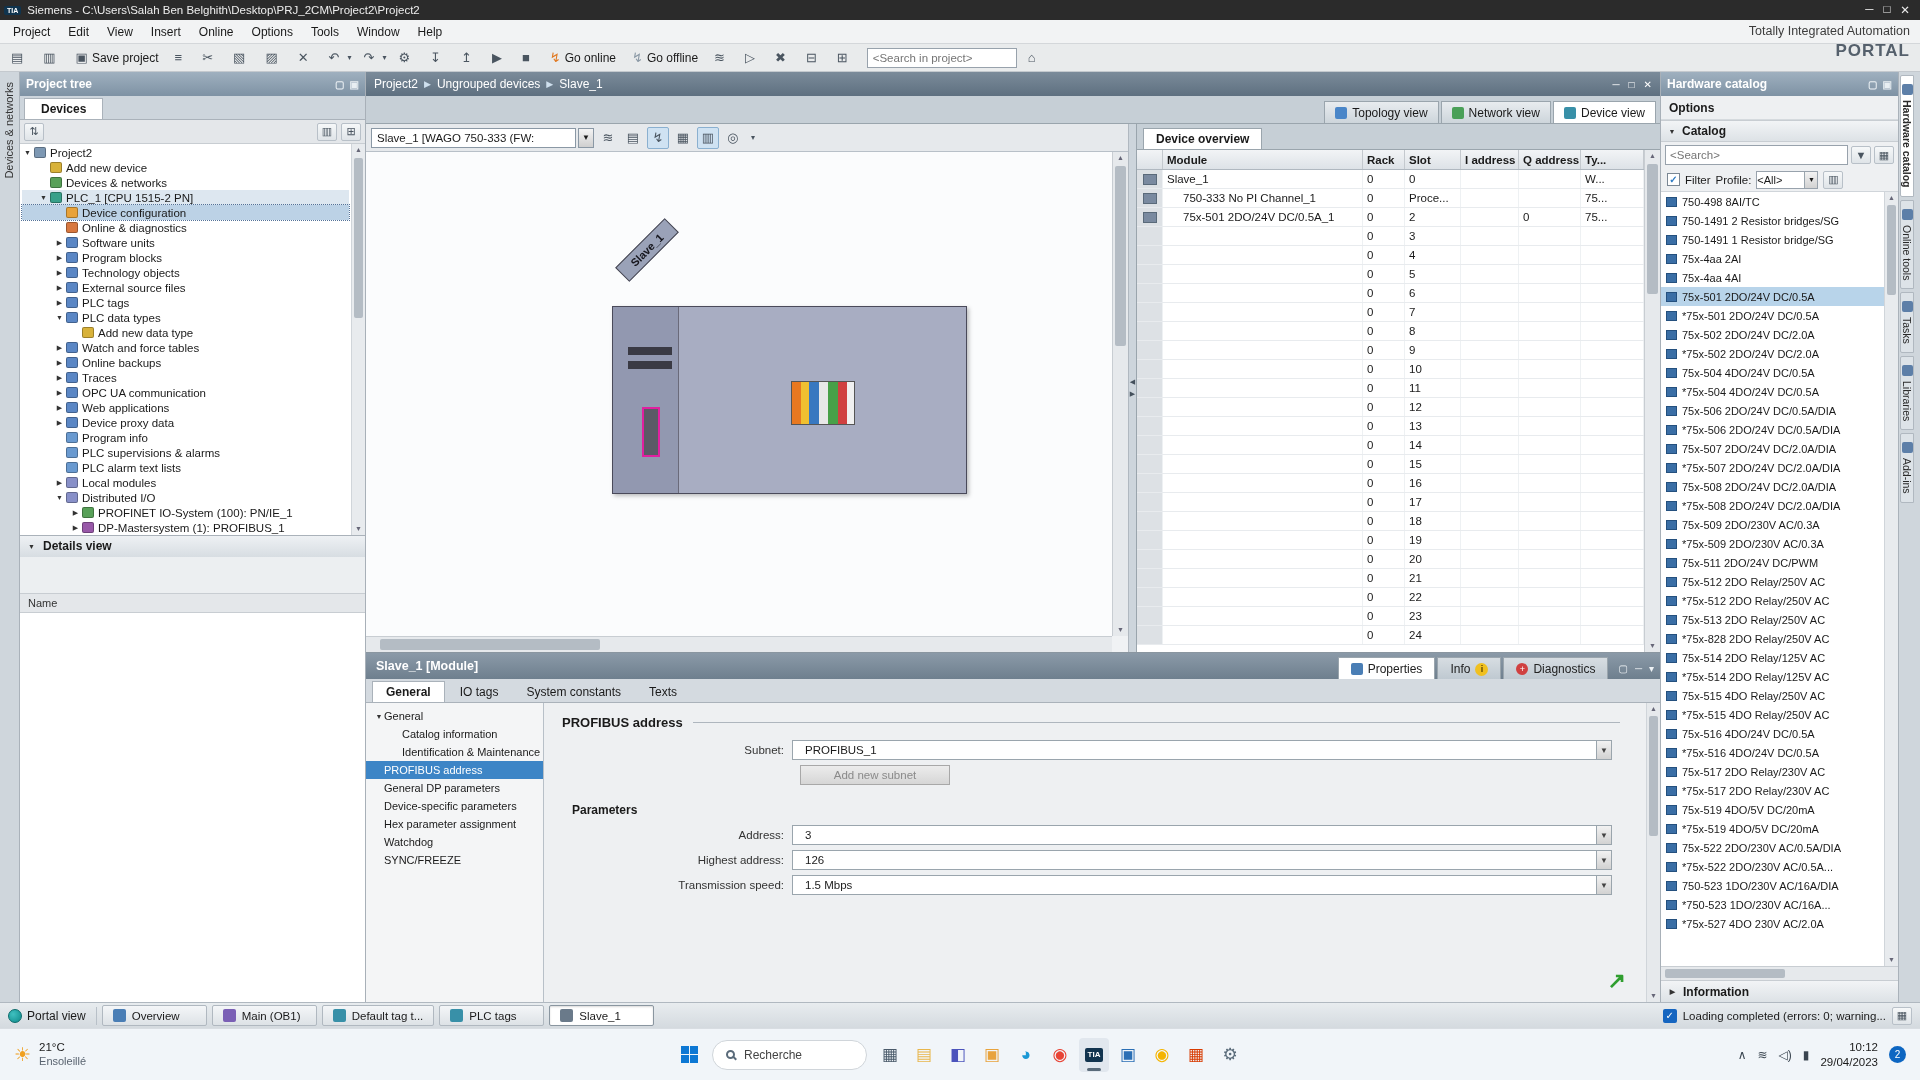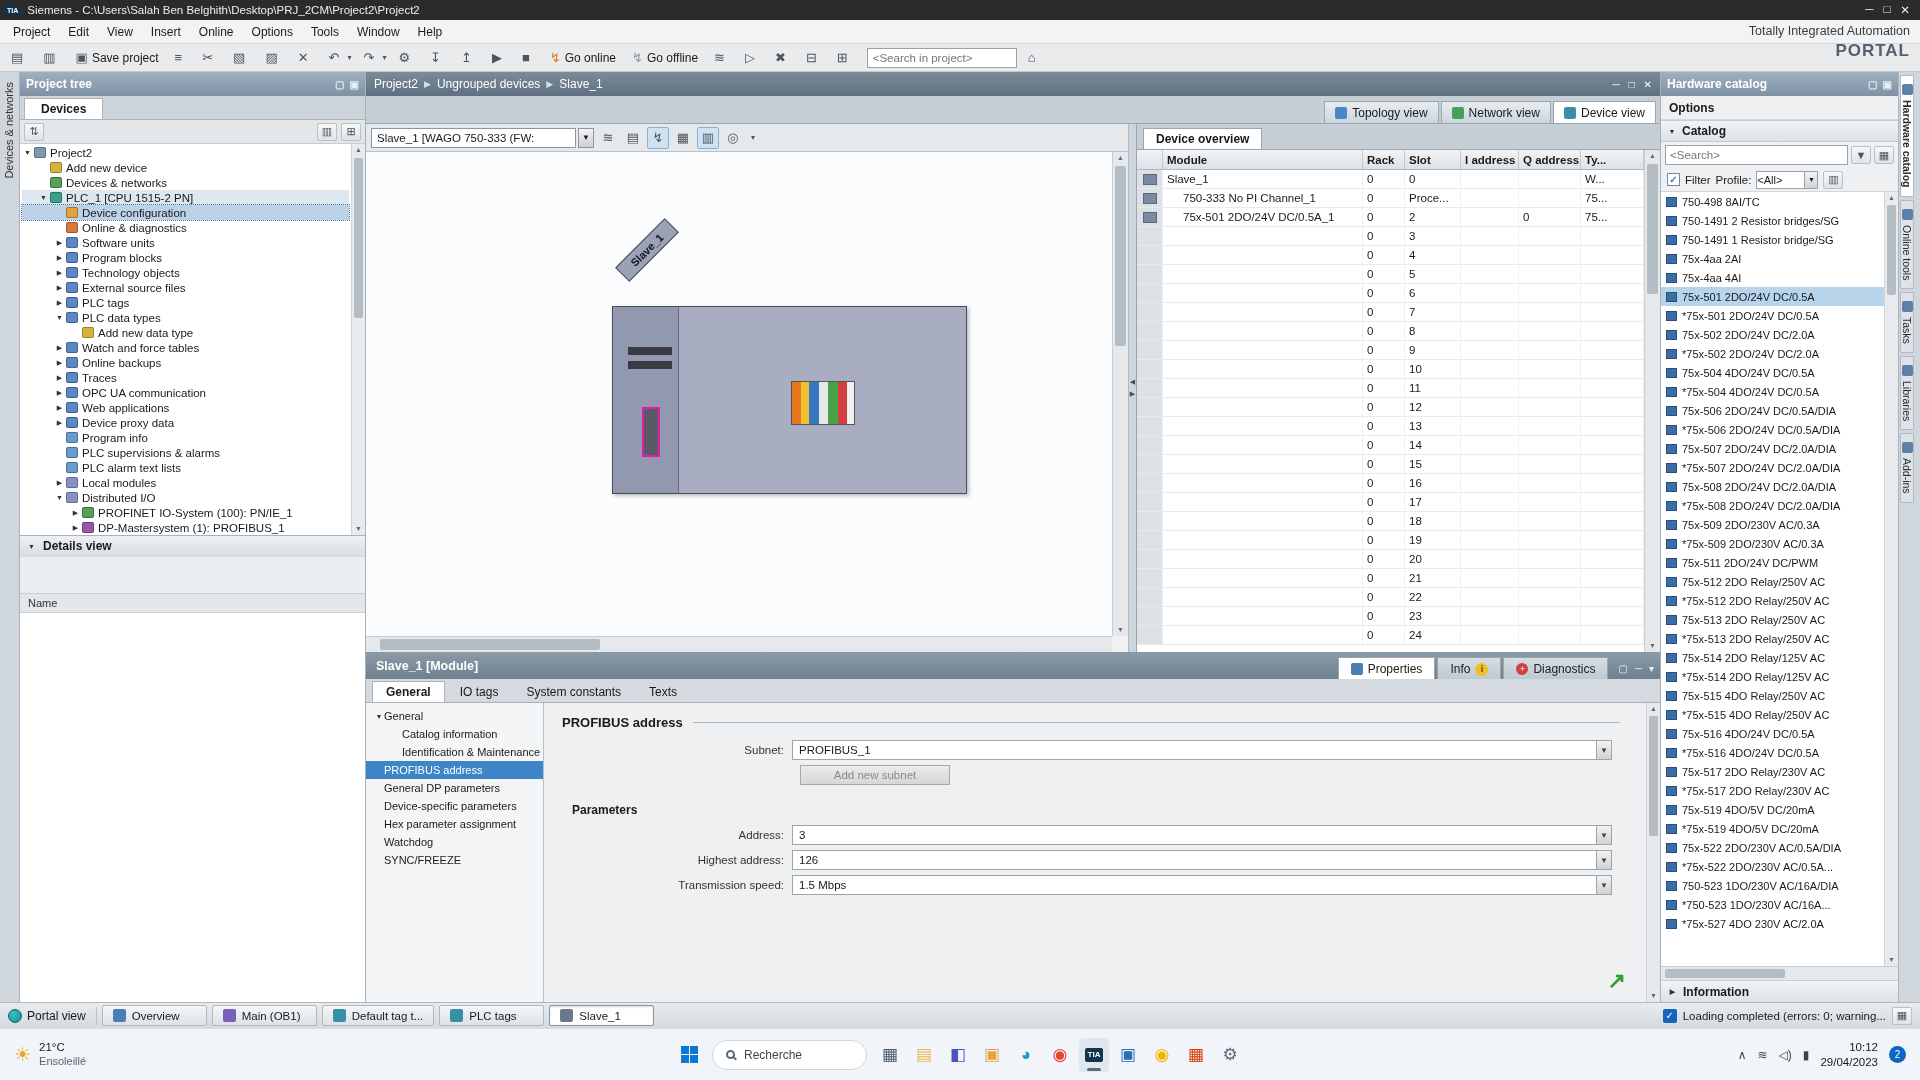--- a/index.html
+++ b/index.html
@@ -127,21 +127,21 @@
   .pnav-item{height:18px;font-size:11px;display:flex;align-items:center;padding-left:8px;white-space:nowrap}
   .pnav-item[data-ind="1"]{padding-left:26px}
   .pnav-item[data-sel="1"]{background:#3d85c6;color:#fff}
   .pnav-item .exp{width:10px}
   .pcontent{flex:1;position:relative;padding:12px 40px 0 18px;overflow:hidden}
   .pheading{display:flex;align-items:center;gap:10px;font-size:13px;font-weight:bold;margin-bottom:10px}
   .pheading::after{content:"";flex:1;border-bottom:1px solid #aeb6be}
   .psection{font-size:12px;font-weight:bold;margin:10px 0 8px 10px}
   .frow{display:flex;align-items:center;margin:5px 0}
   .flabel{width:230px;text-align:right;padding-right:8px;font-size:11.5px;color:#333;flex:none}
-  .fbox{width:820px;height:20px;background:#fff;border:1px solid #9aa5ad;display:flex;align-items:center;padding-left:6px;font-size:11.5px}
+  .fbox{width:820px;height:20px;background:#fff;border:1px solid #9aa5ad;display:flex;align-items:center;padding-left:12px;font-size:11.5px}
   .fbox .arrow{margin-left:auto;width:15px;height:100%;background:linear-gradient(#f2f2f2,#d2d2d2);border-left:1px solid #9aa5ad;display:flex;align-items:center;justify-content:center;font-size:8px;color:#444}
   .subnet-btn{margin-left:238px;margin-top:4px;width:150px;height:20px;background:linear-gradient(#ececec,#d6d6d6);border:1px solid #a8a8a8;color:#8a8a8a;font-size:11.5px;display:flex;align-items:center;justify-content:center}
   .pscroll{position:absolute;top:0;right:0;bottom:0;width:14px;background:#e6e9ec;border-left:1px solid #d0d5da}
   .green-arrow{position:absolute;right:34px;bottom:8px;color:#2f9e2f;font-size:22px;font-weight:bold}
 
   
   #catalog{position:absolute;top:72px;left:1660px;width:238px;bottom:78px;background:#eef0f2;border-left:1px solid #a8b0b8;display:flex;flex-direction:column}
   .options-row{height:24px;display:flex;align-items:center;padding:0 8px;font-weight:bold;border-bottom:1px solid #d5dade;flex:none}
   .cat-section{height:22px;background:linear-gradient(#f2f4f6,#dde2e6);border-top:1px solid #c8cdd2;border-bottom:1px solid #c8cdd2;font-weight:bold;display:flex;align-items:center;gap:5px;padding-left:6px;flex:none}
   .cat-section .exp{width:10px}
@@ -1174,21 +1174,21 @@
           <span>*75x-512 2DO Relay/250V AC</span>
         </div>
 
         <div class="crow" data-name="catalog-item">
           <span class="cicon" data-name="module-icon"></span>
           <span>75x-513 2DO Relay/250V AC</span>
         </div>
 
         <div class="crow" data-name="catalog-item">
           <span class="cicon" data-name="module-icon"></span>
-          <span>*75x-513 2DO Relay/250V AC</span>
+          <span>*75x-828 2DO Relay/250V AC</span>
         </div>
 
         <div class="crow" data-name="catalog-item">
           <span class="cicon" data-name="module-icon"></span>
           <span>75x-514 2DO Relay/125V AC</span>
         </div>
 
         <div class="crow" data-name="catalog-item">
           <span class="cicon" data-name="module-icon"></span>
           <span>*75x-514 2DO Relay/125V AC</span>

